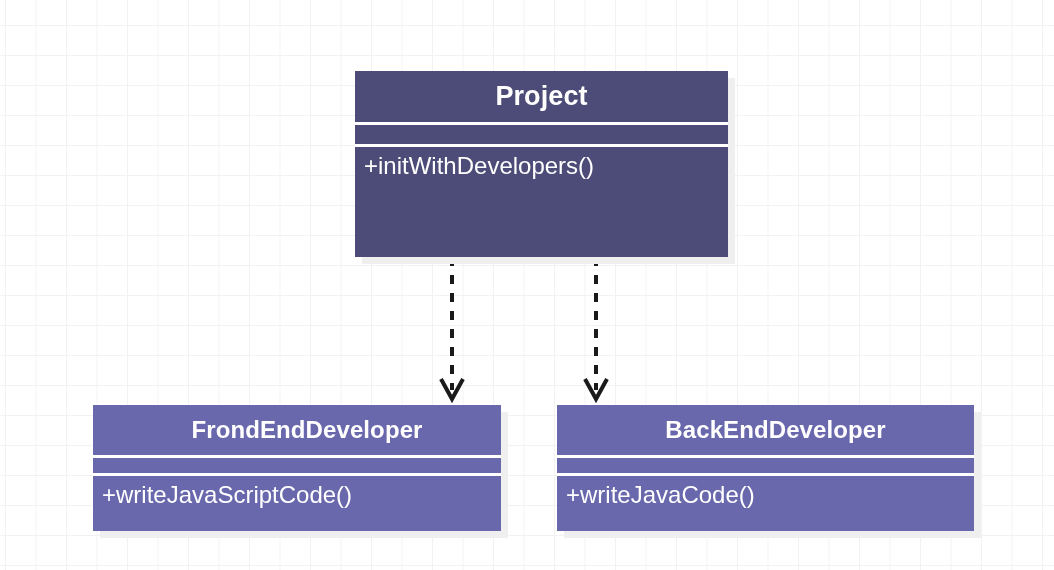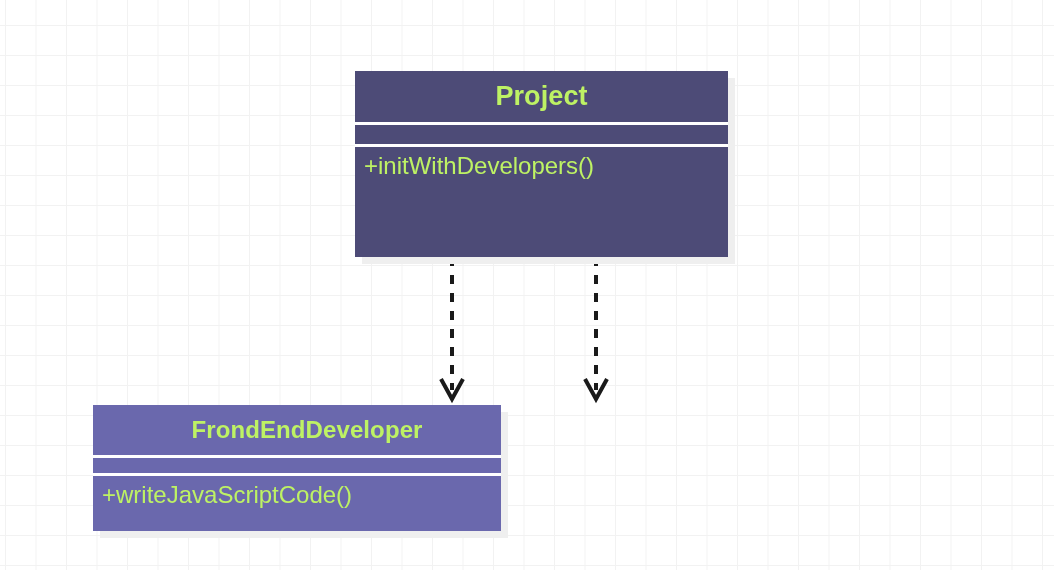--- a/index.html
+++ b/index.html
@@ -31,21 +31,21 @@
     top: 0;
     width: 1054px;
     height: 570px;
     pointer-events: none;
   }
 
   
   .uml-class {
     position: absolute;
     box-sizing: border-box;
-    color: #bef264;
+    color: #ffffff;
     box-shadow: 7px 7px 0 0 #efefef;
   }
 
   .uml-class .class-name {
     text-align: center;
     font-weight: bold;
     letter-spacing: 0.1px;
     white-space: nowrap;
     overflow: hidden;
   }
@@ -145,14 +145,23 @@
   <div class="uml-class subclass" id="class-frontend">
     <div class="class-name">FrondEndDeveloper</div>
     <div class="compartment-sep"></div>
     <div class="attributes"></div>
     <div class="compartment-sep"></div>
     <div class="operations">
       <div class="member">+writeJavaScriptCode()</div>
     </div>
   </div>
 
+  <div class="uml-class subclass" id="class-backend">
+    <div class="class-name">BackEndDeveloper</div>
+    <div class="compartment-sep"></div>
+    <div class="attributes"></div>
+    <div class="compartment-sep"></div>
+    <div class="operations">
+      <div class="member">+writeJavaCode()</div>
+    </div>
+  </div>
 
 </div>
 
 </body></html>

